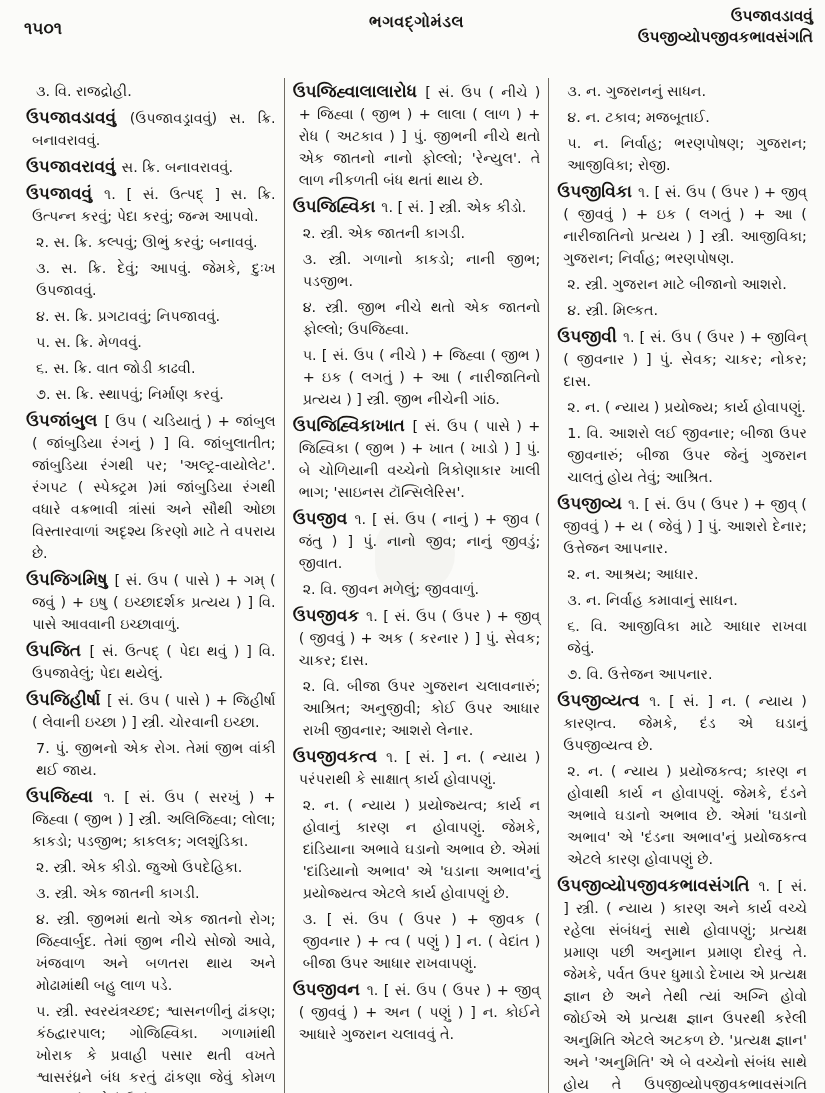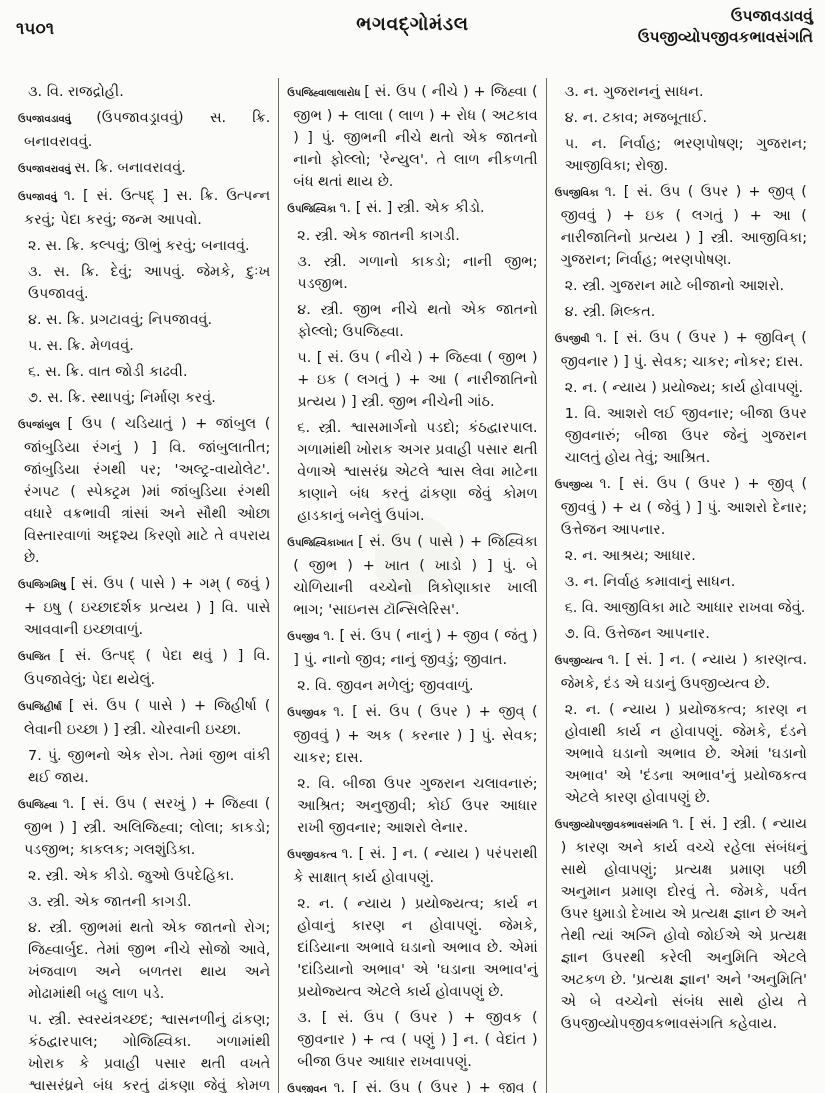--- a/index.html
+++ b/index.html
@@ -4,34 +4,34 @@
 <style>
   html,body{margin:0;padding:0;}
   body{
     width:825px;height:1093px;
     background:#fbfbf9;
     color:#171513;
     font-family:"DejaVu Sans","Liberation Sans",sans-serif;
     overflow:hidden;
     position:relative;
   }
-  .page{position:relative;width:825px;height:1093px;box-sizing:border-box;padding:6px 10px 0 10px;}
+  .page{position:relative;width:825px;height:1093px;box-sizing:border-box;padding:6px 10px 0 18px;}
   
   .header{position:relative;height:52px;}
   .pageno{position:absolute;left:6px;top:12px;font-weight:bold;font-size:17px;}
-  .title{position:absolute;left:0;right:0;top:6px;text-align:center;font-weight:bold;font-size:19px;letter-spacing:.5px;}
+  .title{position:absolute;left:0;right:0;top:6px;text-align:center;font-weight:bold;font-size:16px;letter-spacing:.5px;}
   .guide{position:absolute;right:2px;top:0;text-align:right;font-weight:bold;font-size:15.5px;line-height:21px;}
   
   .cols{position:relative;display:flex;margin-top:20px;height:1026px;overflow:hidden;z-index:2;}
   .col{box-sizing:border-box;width:33.333%;padding:2px 8px 0 8px;text-align:justify;
        font-size:14.4px;line-height:22px;}
   .col-middle{border-left:1px solid #6f6a62;border-right:1px solid #6f6a62;}
   p{margin:0 0 4px 0;}
   p.entry{text-indent:-6px;padding-left:6px;}
-  p.entry b.headword{font-weight:bold;font-size:10px;}
+  p.entry b.headword{font-weight:bold;font-size:17px;}
   p.sense{padding-left:10px;}
   
   .watermark{position:absolute;left:255px;top:395px;width:330px;height:330px;z-index:1;opacity:.55;pointer-events:none;}
   .watermark .ring{position:absolute;border-radius:50%;border:14px solid #ececе8;border-color:#ecece8;}
   .watermark .r1{left:20px;top:10px;width:270px;height:270px;}
   .watermark .r2{left:70px;top:60px;width:170px;height:170px;border-width:10px;}
   .watermark .blob{position:absolute;left:120px;top:120px;width:80px;height:80px;background:#efefeb;border-radius:46% 54% 58% 42%;}
 </style>
 </head>
 <body>
@@ -76,21 +76,20 @@
         <p class="sense">૪. સ્ત્રી. જીભમાં થતો એક જાતનો રોગ; જિહ્વાર્બુદ. તેમાં જીભ નીચે સોજો આવે, ખંજવાળ અને બળતરા થાય અને મોઢામાંથી બહુ લાળ પડે.</p>
         <p class="sense">૫. સ્ત્રી. સ્વરયંત્રચ્છદ; શ્વાસનળીનું ઢાંકણ; કંઠદ્વારપાલ; ગોજિહ્વિકા. ગળામાંથી ખોરાક કે પ્રવાહી પસાર થતી વખતે શ્વાસરંધ્રને બંધ કરતું ઢાંકણા જેવું કોમળ હાડકાનું બનેલું ઉપાંગ.</p>
       </div>
     <div class="col col-middle">
         <p class="entry"><b class="headword">ઉપજિહ્વાલાલારોધ </b>[ સં. ઉપ ( નીચે ) + જિહ્વા ( જીભ ) + લાલા ( લાળ ) + રોધ ( અટકાવ ) ] પું. જીભની નીચે થતો એક જાતનો નાનો ફોલ્લો; 'રેન્યુલ'. તે લાળ નીકળતી બંધ થતાં થાય છે.</p>
         <p class="entry"><b class="headword">ઉપજિહ્વિકા </b>૧. [ સં. ] સ્ત્રી. એક કીડો.</p>
         <p class="sense">૨. સ્ત્રી. એક જાતની કાગડી.</p>
         <p class="sense">૩. સ્ત્રી. ગળાનો કાકડો; નાની જીભ; પડજીભ.</p>
         <p class="sense">૪. સ્ત્રી. જીભ નીચે થતો એક જાતનો ફોલ્લો; ઉપજિહ્વા.</p>
         <p class="sense">૫. [ સં. ઉપ ( નીચે ) + જિહ્વા ( જીભ ) + ઇક ( લગતું ) + આ ( નારીજાતિનો પ્રત્યય ) ] સ્ત્રી. જીભ નીચેની ગાંઠ.</p>
-        <p class="sense">૬. સ્ત્રી. શ્વાસમાર્ગનો પડદો; કંઠદ્વારપાલ. ગળામાંથી ખોરાક અગર પ્રવાહી પસાર થતી વેળાએ શ્વાસરંધ્ર એટલે શ્વાસ લેવા માટેના કાણાને બંધ કરતું ઢાંકણા જેવું કોમળ હાડકાનું બનેલું ઉપાંગ.</p>
         <p class="entry"><b class="headword">ઉપજિહ્વિકાખાત </b>[ સં. ઉપ ( પાસે ) + જિહ્વિકા ( જીભ ) + ખાત ( ખાડો ) ] પું. બે ચોળિયાની વચ્ચેનો ત્રિકોણાકાર ખાલી ભાગ; 'સાઇનસ ટૉન્સિલેરિસ'.</p>
         <p class="entry"><b class="headword">ઉપજીવ </b>૧. [ સં. ઉપ ( નાનું ) + જીવ ( જંતુ ) ] પું. નાનો જીવ; નાનું જીવડું; જીવાત.</p>
         <p class="sense">૨. વિ. જીવન મળેલું; જીવવાળું.</p>
         <p class="entry"><b class="headword">ઉપજીવક </b>૧. [ સં. ઉપ ( ઉપર ) + જીવ્ ( જીવવું ) + અક ( કરનાર ) ] પું. સેવક; ચાકર; દાસ.</p>
         <p class="sense">૨. વિ. બીજા ઉપર ગુજરાન ચલાવનારું; આશ્રિત; અનુજીવી; કોઈ ઉપર આધાર રાખી જીવનાર; આશરો લેનાર.</p>
         <p class="entry"><b class="headword">ઉપજીવકત્વ </b>૧. [ સં. ] ન. ( ન્યાય ) પરંપરાથી કે સાક્ષાત્ કાર્ય હોવાપણું.</p>
         <p class="sense">૨. ન. ( ન્યાય ) પ્રયોજ્યત્વ; કાર્ય ન હોવાનું કારણ ન હોવાપણું. જેમકે, દાંડિયાના અભાવે ઘડાનો અભાવ છે. એમાં 'દાંડિયાનો અભાવ' એ 'ઘડાના અભાવ'નું પ્રયોજ્યત્વ એટલે કાર્ય હોવાપણું છે.</p>
         <p class="sense">૩. [ સં. ઉપ ( ઉપર ) + જીવક ( જીવનાર ) + ત્વ ( પણું ) ] ન. ( વેદાંત ) બીજા ઉપર આધાર રાખવાપણું.</p>
         <p class="entry"><b class="headword">ઉપજીવન </b>૧. [ સં. ઉપ ( ઉપર ) + જીવ્ ( જીવવું ) + અન ( પણું ) ] ન. કોઈને આધારે ગુજરાન ચલાવવું તે.</p>
       </div>

